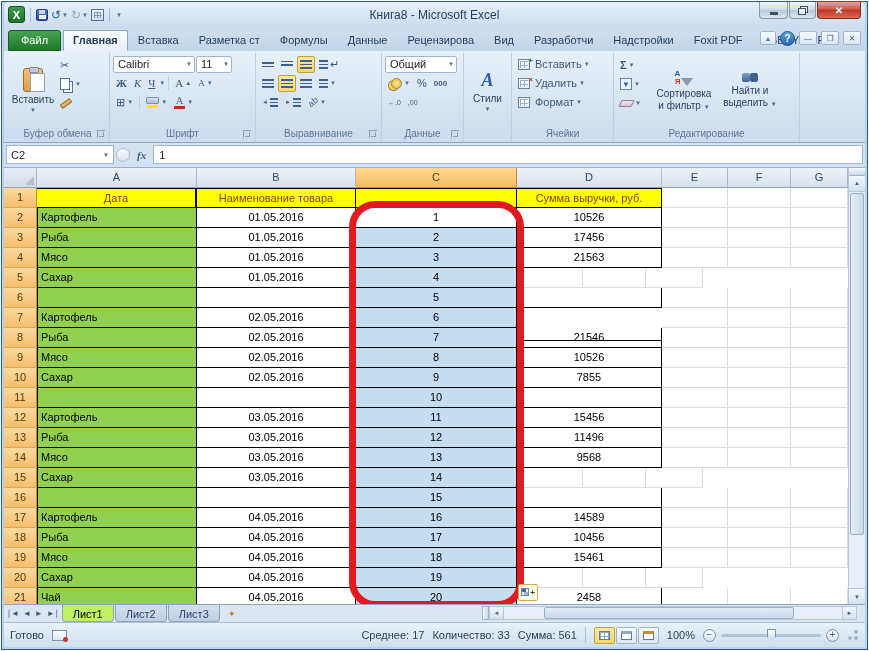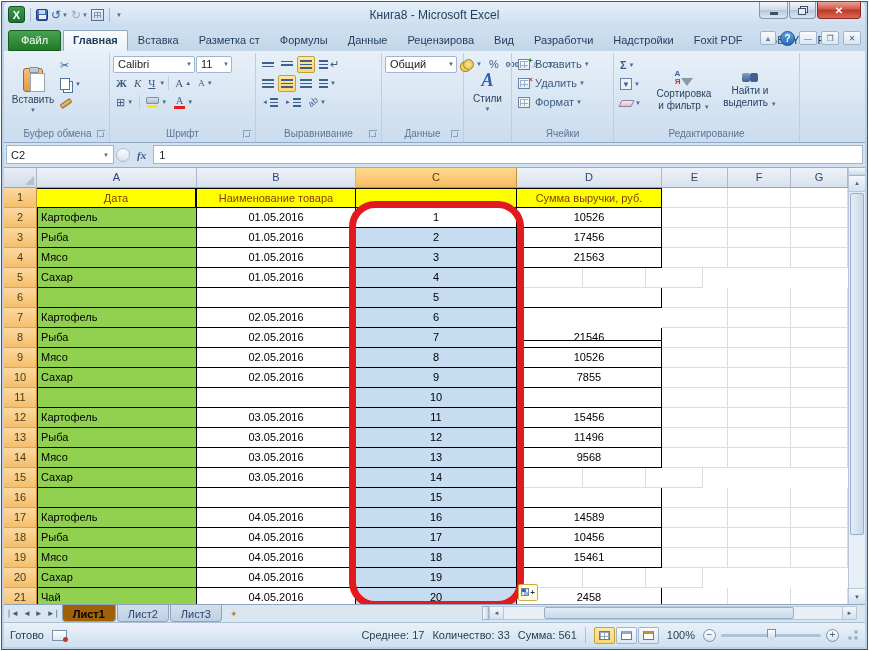--- a/index.html
+++ b/index.html
@@ -132,21 +132,21 @@
   .varrow { height:16px; display:flex; align-items:center; justify-content:center; font-size:6px; color:#44607E;
             background:linear-gradient(#F2F7FB,#D4E1EE); border-bottom:1px solid #B7C6D8; }
   .vthumb { height:342px; background:linear-gradient(to right,#E4EDF6,#C8D8E9); border:1px solid #98AECB; border-radius:2px; margin:1px; }
   .vtrack { flex:1; }
   .varrow.down { border-top:1px solid #B7C6D8; border-bottom:none; }
 
   
   .tabsbar { height:18px; background:#DCE6F1; border-top:1px solid #8FA5BD; display:flex; align-items:stretch; position:relative; font-size:11px; }
   .navs { display:flex; align-items:center; padding:0 3px; gap:4px; color:#3A5A7E; font-size:8px; }
   .stab { padding:1px 10px 0 10px; display:flex; align-items:center; background:linear-gradient(#D4DFEC,#BFCFE2); border:1px solid #8DA6C0; border-top:none; border-radius:0 0 4px 4px; color:#27476E; margin-right:1px; }
-  .stab.active { background:#a16207; font-weight:bold; color:#000; }
+  .stab.active { background:#bef264; font-weight:normal; color:#000; }
   .instab { width:22px; display:flex; align-items:center; justify-content:center; color:#C77F2A; font-size:9px; }
   .hscroll { position:absolute; left:478px; right:8px; top:1px; bottom:2px; display:flex; align-items:stretch; }
   .hsplit { width:7px; background:linear-gradient(to right,#F6FAFD,#C9D8E8); border:1px solid #9FB4CC; }
   .harrow { width:15px; display:flex; align-items:center; justify-content:center; font-size:6px; color:#44607E; background:linear-gradient(#F2F7FB,#D4E1EE); border:1px solid #B7C6D8; }
   .htrack { flex:1; background:#E8EFF6; border-top:1px solid #B7C6D8; border-bottom:1px solid #B7C6D8; position:relative; }
   .hthumb { position:absolute; left:40px; width:250px; top:0; bottom:0; background:linear-gradient(#E4EDF6,#C8D8E9); border:1px solid #98AECB; border-radius:2px; }
 
   
   .statusbar { height:25px; background:linear-gradient(#E9F1F9,#CFE0EF); border-top:1px solid #A9BFD4; display:flex; align-items:center; font-size:11px; color:#2A3E55; padding:0 6px; gap:8px; }
   .macroico { width:15px; height:11px; border:1px solid #7A92AC; background:linear-gradient(#FDFEFF,#DEE8F2); position:relative; }
@@ -338,21 +338,21 @@
           <span class="sbtn">
               <span style="display:inline-block;transform:rotate(-40deg);font-size:9px;color:#3F618F">ab</span>
               <span class="dd6">▼</span>
             </span>
         </div>
       </div>
       <div class="glabel"><span>Выравнивание</span><span class="dlg"></span></div>
     </div>
 
     <div class="rgroup" style="width:82px">
-      <div class="gbody" style="flex-direction:row">
+      <div class="gbody" style="flex-direction:column">
         <div class="frow">
           <span class="combo" style="width:72px">
               <span>Общий</span>
               <span class="dd6">▼</span>
             </span>
         </div>
         <div class="frow">
           <span class="sbtn">
               <span class="coin"></span>
               <span class="dd6">▼</span>

